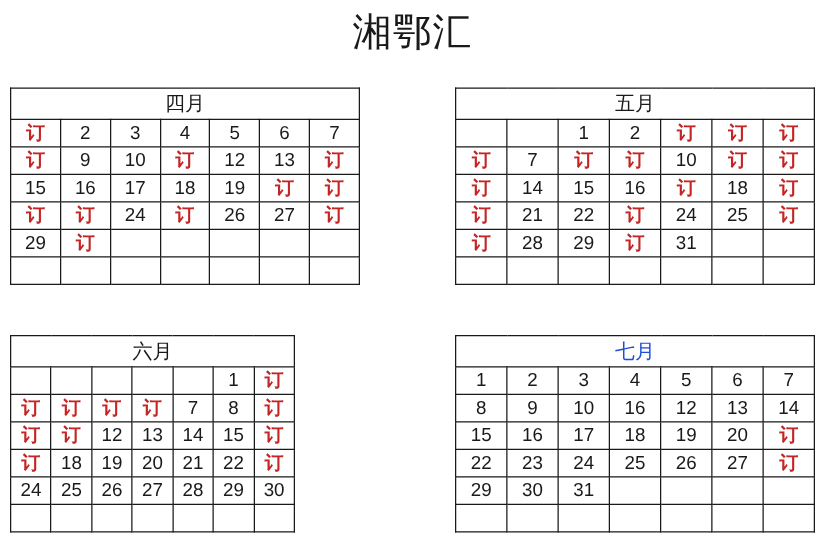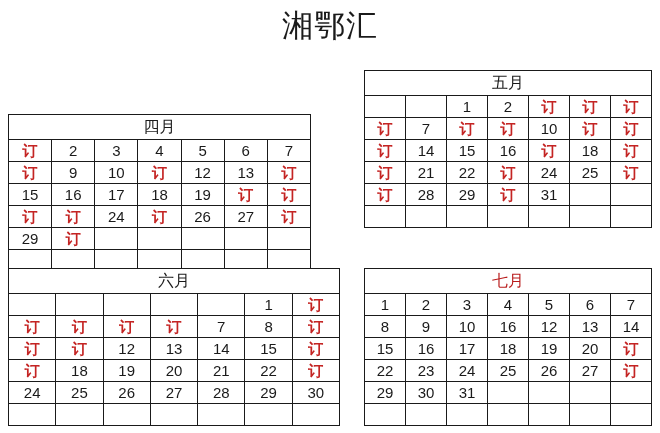--- a/index.html
+++ b/index.html
@@ -42,23 +42,23 @@
     text-align: center;
     vertical-align: middle;
     font-size: 15px;
     padding: 0;
     line-height: 21px;
   }
   table.calendar td.booked {
     font-weight: 700;
     font-size: 15px;
   }
-  #cal-0 { left: 8px;   top: 70px;  width: 303px; margin-top: 44px; }
+  #cal-0 { left: 8px;   top: 70px;  width: 280px; }
   #cal-1 { left: 364px; top: 70px;  width: 288px; }
-  #cal-2 { left: 8px;   top: 268px; width: 332px; }
+  #cal-2 { left: 8px;   top: 268px; width: 228px; }
   #cal-3 { left: 364px; top: 268px; width: 288px; }
 </style>
 </head>
 <body>
 
 <div class="page-title">湘鄂汇</div>
 
 <table class="calendar" id="cal-0">
     <thead>
       <tr>
@@ -244,21 +244,21 @@
         <td style="color: rgb(26, 26, 26);"></td>
         <td style="color: rgb(26, 26, 26);"></td>
         <td style="color: rgb(26, 26, 26);"></td>
         <td style="color: rgb(26, 26, 26);"></td>
       </tr>
     </tbody>
   </table>
 <table class="calendar" id="cal-3">
     <thead>
       <tr>
-        <th colspan="7" style="color: #b91c1c;">七月</th>
+        <th colspan="7" style="color: #1d4ed8;">七月</th>
       </tr>
     </thead>
     <tbody>
       <tr>
         <td style="color: rgb(26, 26, 26);">1</td>
         <td style="color: rgb(26, 26, 26);">2</td>
         <td style="color: rgb(26, 26, 26);">3</td>
         <td style="color: rgb(26, 26, 26);">4</td>
         <td style="color: rgb(26, 26, 26);">5</td>
         <td style="color: rgb(26, 26, 26);">6</td>

